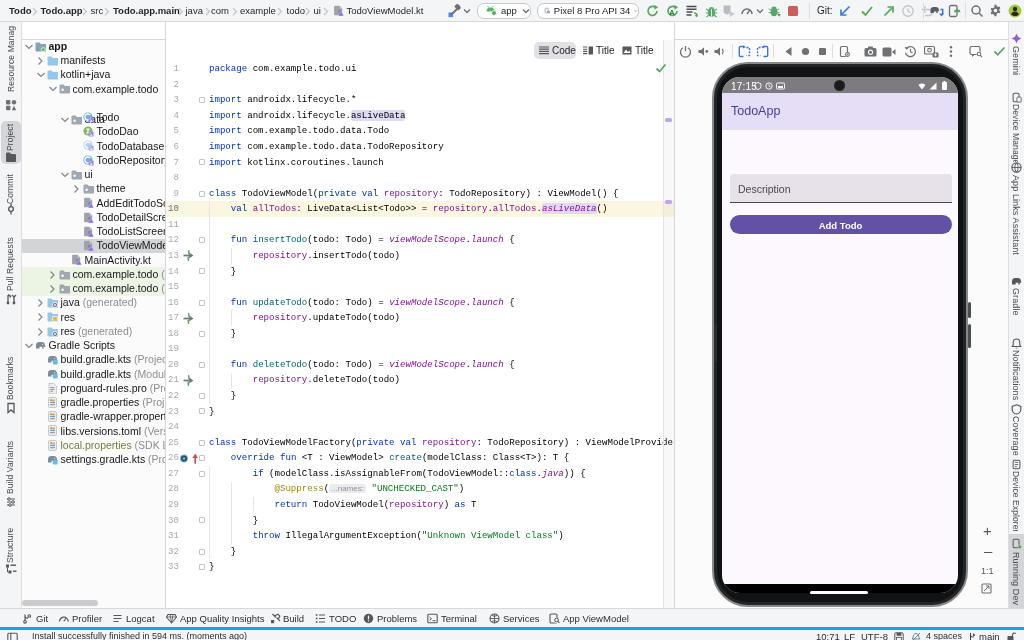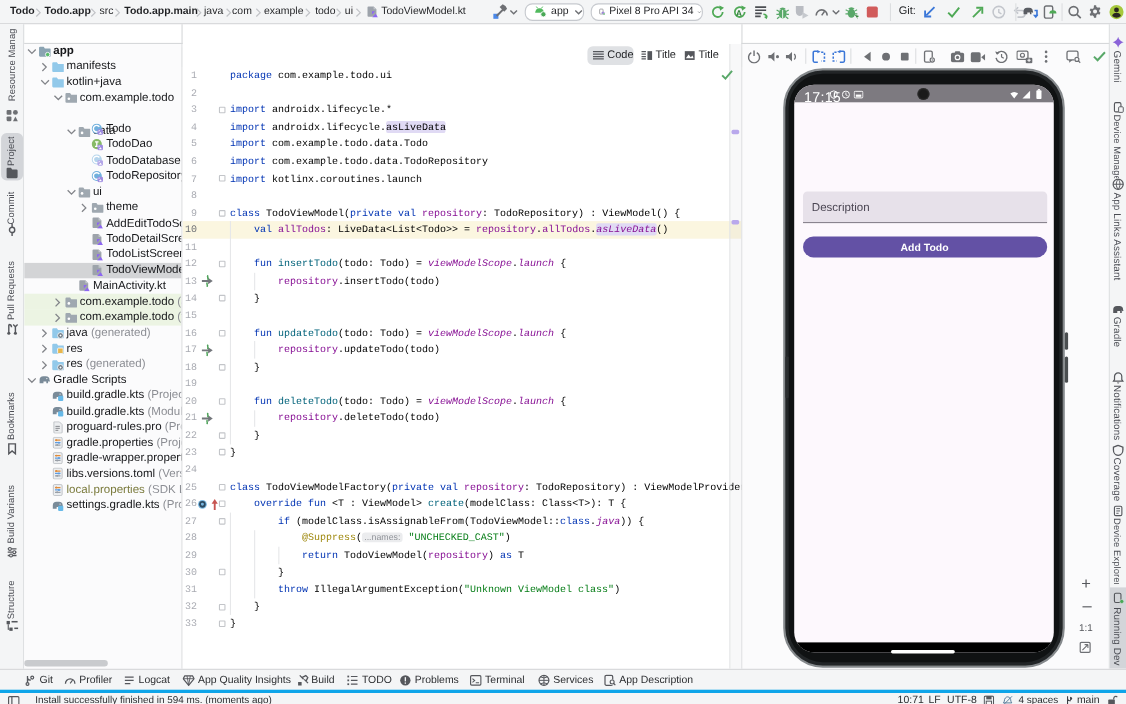--- a/index.html
+++ b/index.html
@@ -741,21 +741,21 @@
     </svg>
 
   <div class="abs" style="left:37px;top:22px;width:256px;height:545px;background:#101213;border:2px solid #85898c;border-radius:36px;box-shadow:inset 0 0 0 3px #222527;"></div>
   <div class="abs" style="left:39px;top:284px;width:3px;height:38px;background:#2a2d2f;border-radius:1px;"></div>
   <div class="abs" style="left:292.5px;top:262px;width:3.5px;height:16px;background:#4a4e50;border-radius:2px;"></div>
   <div class="abs" style="left:292.5px;top:284px;width:3.5px;height:24px;background:#4a4e50;border-radius:2px;"></div>
 
   <div class="abs" style="left:47px;top:37px;width:236px;height:516px;border-radius:18px;overflow:hidden;background:#fdf8fd;">
 
     <div style="height:16px;background:#7d7a80;position:relative;color:#fff;">
-      <span style="position:absolute;left:9px;top:4px;font-size:13px;letter-spacing:0.2px;">17:15</span>
+      <span style="position:absolute;left:9px;top:4px;font-size:10px;letter-spacing:0.2px;">17:15</span>
       <svg style="position:absolute;left:32px;top:4.5px;" width="8" height="8" viewBox="0 0 8 8">
           <path d="M4 0.5 L7 1.8 V4 a3.5 3.5 0 0 1 -3 3.5 A3.5 3.5 0 0 1 1 4 V1.8z" fill="none" stroke="#fff" stroke-width="0.9"></path>
         </svg>
       <svg style="position:absolute;left:43px;top:4.5px;" width="8" height="8" viewBox="0 0 8 8">
           <circle cx="4" cy="4" r="3.2" fill="none" stroke="#fff" stroke-width="0.9"></circle>
           <path d="M4 2v2.2l1.6 1" stroke="#fff" stroke-width="0.8" fill="none"></path>
         </svg>
       <svg style="position:absolute;left:54px;top:4.5px;" width="9" height="8" viewBox="0 0 9 8">
           <rect x="0.5" y="1" width="8" height="6" rx="1" fill="none" stroke="#fff" stroke-width="0.9"></rect>
           <rect x="2" y="4" width="5" height="2" fill="#fff"></rect>
@@ -768,20 +768,23 @@
         </svg>
       <svg style="position:absolute;right:11px;top:3.5px;" width="5" height="9" viewBox="0 0 5 9">
           <rect x="0" y="1" width="5" height="8" rx="1" fill="#fff"></rect>
           <rect x="1.5" y="0" width="2" height="1.2" fill="#fff"></rect>
         </svg>
       <circle></circle>
     </div>
 
     <div style="position:absolute;left:112px;top:2.5px;width:11px;height:11px;border-radius:50%;background:#1a1a1a;box-shadow:inset 0 0 1.5px 0.5px #3a3a3a;"></div>
 
+    <div style="height:37px;background:#e5def6;position:relative;">
+      <span style="position:absolute;left:9px;top:11px;font-size:12.5px;color:#4a3d99;">TodoApp</span>
+    </div>
 
     <div style="position:absolute;left:7.5px;top:137.5px;width:222px;height:19.5px;background:#6351a5;border-radius:10px;text-align:center;">
       <span style="font-size:9.5px;color:#fff;font-weight:bold;line-height:19.5px;">Add Todo</span>
     </div>
     <div style="position:absolute;left:7.5px;top:97.2px;width:222px;height:28.7px;background:#e7e1ea;border-radius:4px 4px 0 0;border-bottom:1px solid #4a4550;">
       <span style="position:absolute;left:8.5px;top:9px;font-size:10.5px;color:#4b4653;">Description</span>
     </div>
 
     <div style="position:absolute;left:0;bottom:0;width:236px;height:9px;background:#000;"></div>
   </div>
@@ -887,21 +890,21 @@
       <circle cx="5.5" cy="5.5" r="4.5" fill="none" stroke="#55575c" stroke-width="1.1"></circle>
       <path d="M5.5 1 v9 M1 5.5 h9 M2.3 2.3 a6 6 0 0 0 6.4 0 M2.3 8.7 a6 6 0 0 1 6.4 0" stroke="#55575c" stroke-width="0.9" fill="none"></path>
     </svg>
   <span class="abs" style="left:503px;top:3.5px;">Services</span>
   <svg class="abs" style="left:549px;top:4px;" width="11" height="11" viewBox="0 0 11 11">
       <rect x="1" y="1" width="7" height="9" rx="1.2" fill="none" stroke="#55575c" stroke-width="1.1"></rect>
       <circle cx="7.8" cy="7.3" r="2.6" fill="#f4f5f6"></circle>
       <circle cx="7.5" cy="7" r="1.8" fill="none" stroke="#55575c" stroke-width="1"></circle>
       <line x1="8.9" y1="8.4" x2="10.4" y2="9.9" stroke="#55575c" stroke-width="1.1"></line>
     </svg>
-  <span class="abs" style="left:563px;top:3.5px;">App Description</span>
+  <span class="abs" style="left:563px;top:3.5px;">App ViewModel</span>
 </div>
 
 <div class="abs chrome" id="statusbar" style="left:0;top:627px;width:1024px;height:13px;border-top:3px solid #0ea5e9;font-size:9.5px;color:#2b2d30;">
   <svg class="abs" style="left:7px;top:1.5px;" width="11" height="11" viewBox="0 0 11 11">
       <rect x="0.8" y="1.2" width="9.4" height="8.6" rx="1" fill="none" stroke="#55575c" stroke-width="1.1"></rect>
       <line x1="3.8" y1="1.2" x2="3.8" y2="9.8" stroke="#55575c" stroke-width="1.1"></line>
     </svg>
   <span class="abs" style="left:32px;top:1px;font-size:9px;">Install successfully finished in 594 ms. (moments ago)</span>
   <span class="abs" style="left:816px;top:0.5px;">10:71</span>
   <span class="abs" style="left:844px;top:0.5px;">LF</span>

